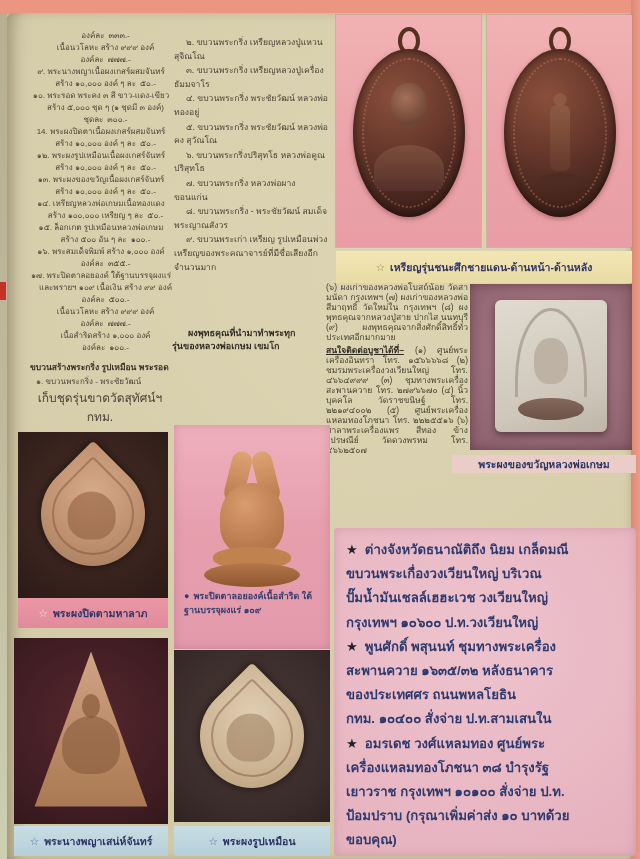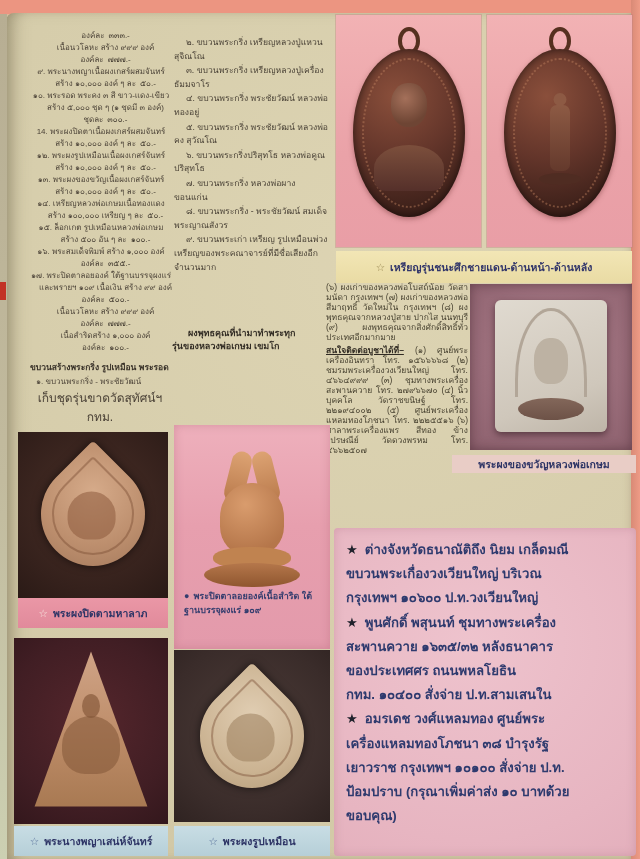--- a/index.html
+++ b/index.html
@@ -409,20 +409,23 @@
   <div id="mail" class="abs">
 
       <div class="ml">
         <span class="star">★</span><span>ต่างจังหวัดธนาณัติถึง นิยม เกล็ดมณี</span>
       </div>
 
       <div class="ml">
         <span>ขบวนพระเกื่องวงเวียนใหญ่ บริเวณ</span>
       </div>
 
+      <div class="ml">
+        <span>ปั๊มน้ำมันเชลล์เฮฮะเวช วงเวียนใหญ่</span>
+      </div>
 
       <div class="ml">
         <span>กรุงเทพฯ ๑๐๖๐๐ ป.ท.วงเวียนใหญ่</span>
       </div>
 
       <div class="ml">
         <span class="star">★</span><span>พูนศักดิ์ พสุนนท์ ชุมทางพระเครื่อง</span>
       </div>
 
       <div class="ml">

